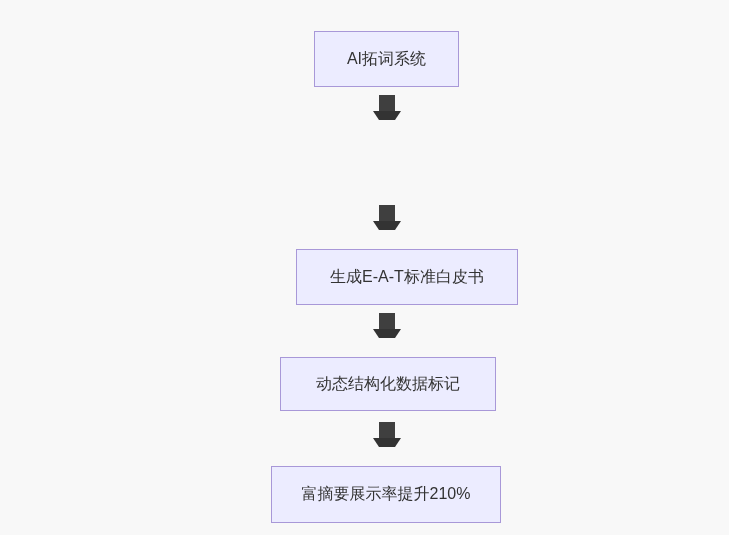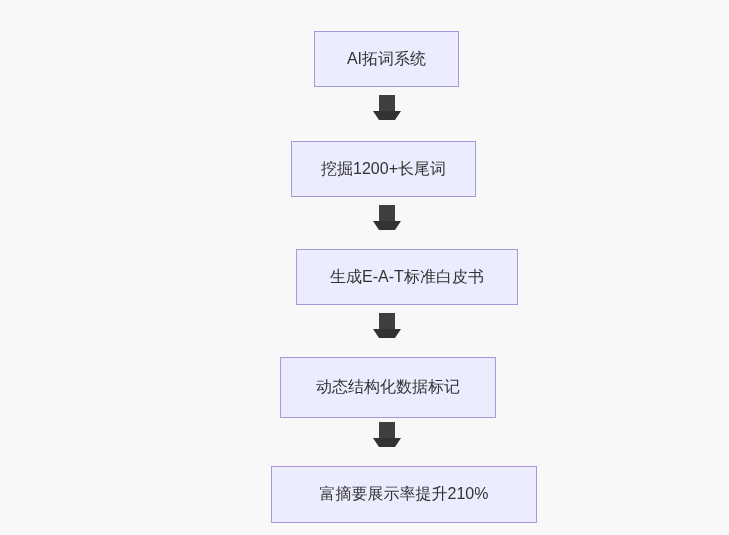--- a/index.html
+++ b/index.html
@@ -50,36 +50,35 @@
 
 <div class="canvas">
 
   <div class="node" style="left:298px; top:15px; width:145px; height:56px;">AI拓词系统</div>
 
   <div class="arrow" style="left:363px; top:71px; height:54px;">
     <div class="line"></div>
     <div class="head"></div>
   </div>
 
-  <div class="node" style="left:275px; top:125px; width:185px; height:56px;">挖掘1200+长尾词</div>
 
   <div class="arrow" style="left:363px; top:181px; height:52px;">
     <div class="line"></div>
     <div class="head"></div>
   </div>
 
   <div class="node" style="left:261px; top:233px; width:222px; height:56px;margin-left:19px;">生成E-A-T标准白皮书</div>
 
   <div class="arrow" style="left:363px; top:289px; height:52px;">
     <div class="line"></div>
     <div class="head"></div>
   </div>
 
-  <div class="node" style="left:264px; top:341px; width:216px; height:61px;">动态结构化数据标记</div>
+  <div class="node" style="left:264px; top:341px; width:216px; height:54px;">动态结构化数据标记</div>
 
   <div class="arrow" style="left:363px; top:398px; height:52px;">
     <div class="line"></div>
     <div class="head"></div>
   </div>
 
-  <div class="node" style="left:255px; top:450px; width:266px; height:57px;">富摘要展示率提升210%</div>
+  <div class="node" style="left:255px; top:450px; width:230px; height:57px;">富摘要展示率提升210%</div>
 
 </div>
 
 </body></html>

